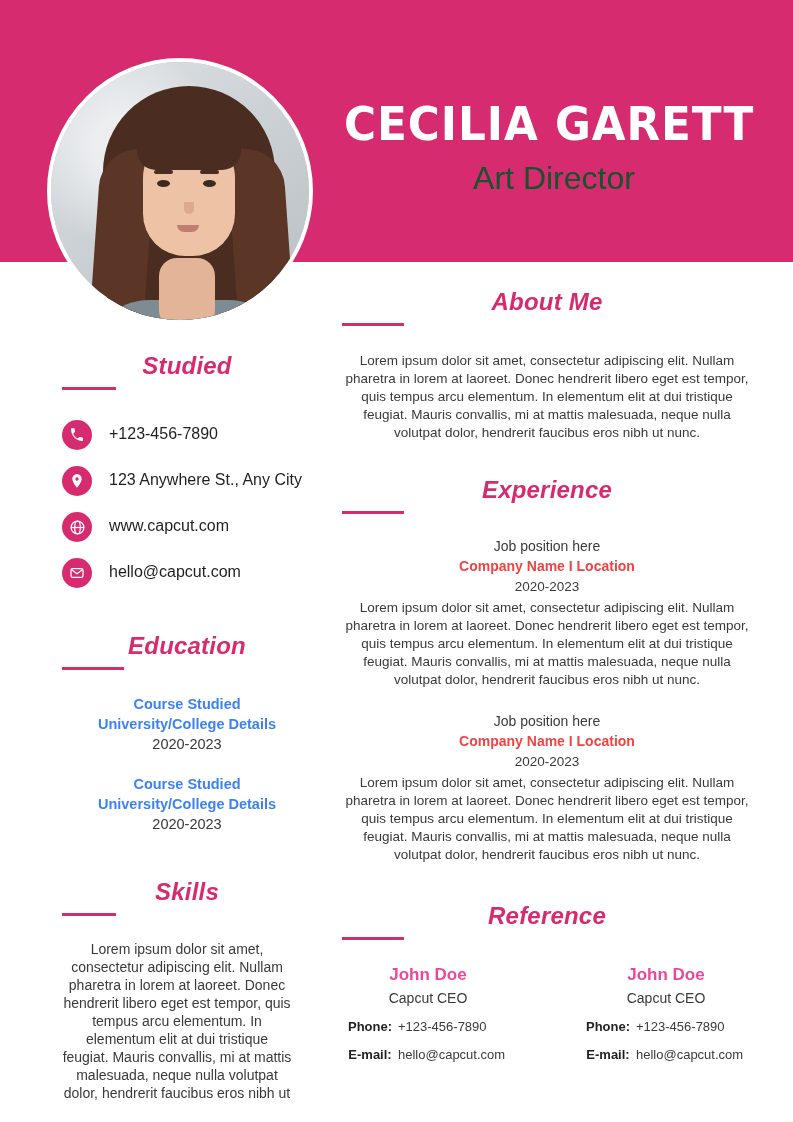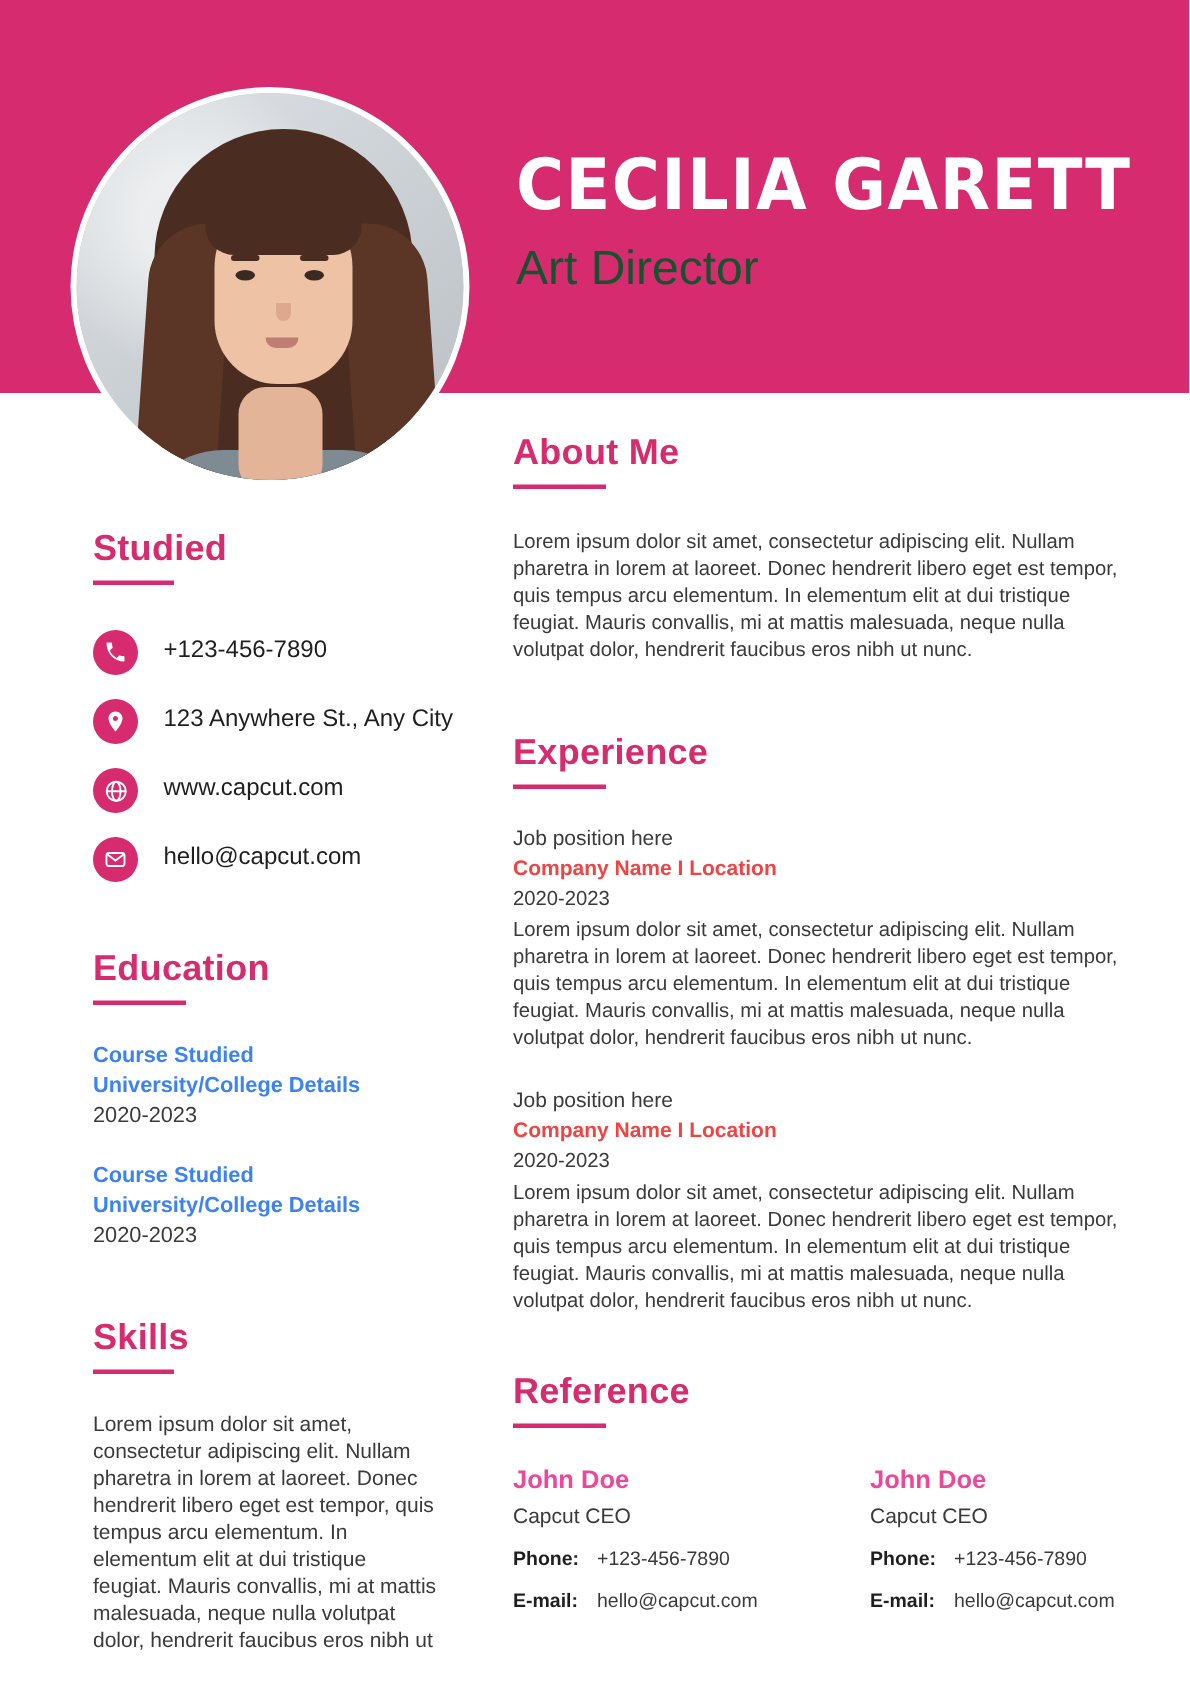--- a/index.html
+++ b/index.html
@@ -8,20 +8,21 @@
     height: 1122px;
     background: #ffffff;
     font-family: "Liberation Sans", sans-serif;
   }
   .page {
     position: relative;
     width: 793px;
     height: 1101px;
     background: #ffffff;
     overflow: hidden;
+    text-align: center;
   }
 
   
   .header-banner {
     position: absolute;
     left: 0; top: 0;
     width: 793px;
     height: 262px;
     background: #d62b6f;
   }
@@ -161,20 +162,21 @@
     left: 62px;
     top: 352px;
     width: 250px;
   }
   .section-title {
     color: #d62b6f;
     font-weight: bold;
     font-size: 24px;
     line-height: 28px;
     letter-spacing: 0.2px;
+    font-style: italic;
   }
   .title-rule {
     width: 54px;
     height: 3px;
     background: #d62b6f;
     margin-top: 7px;
   }
   .title-rule.wide { width: 62px; }
 
   .contacts-list {
@@ -236,21 +238,21 @@
     left: 342px;
     top: 288px;
     width: 410px;
   }
   .about-body {
     margin-top: 26px;
     font-size: 13.5px;
     line-height: 18px;
     color: #3a3a3a;
   }
-  .exp-section { margin-top: 46px; }
+  .exp-section { margin-top: 34px; }
   .exp-entry { margin-top: 22px; }
   .exp-position {
     font-size: 14px;
     color: #3a3a3a;
     line-height: 20px;
   }
   .exp-company {
     font-size: 14px;
     font-weight: bold;
     color: #ef4444;

